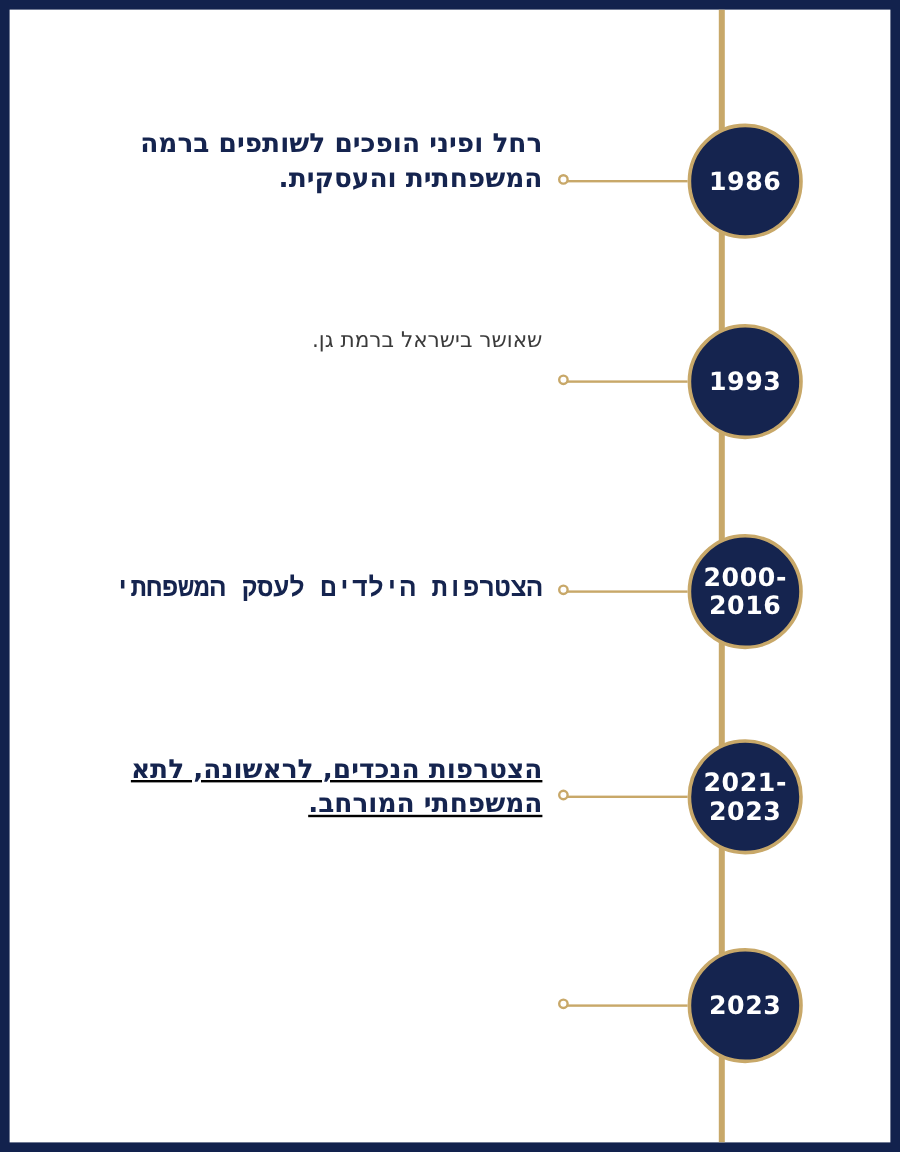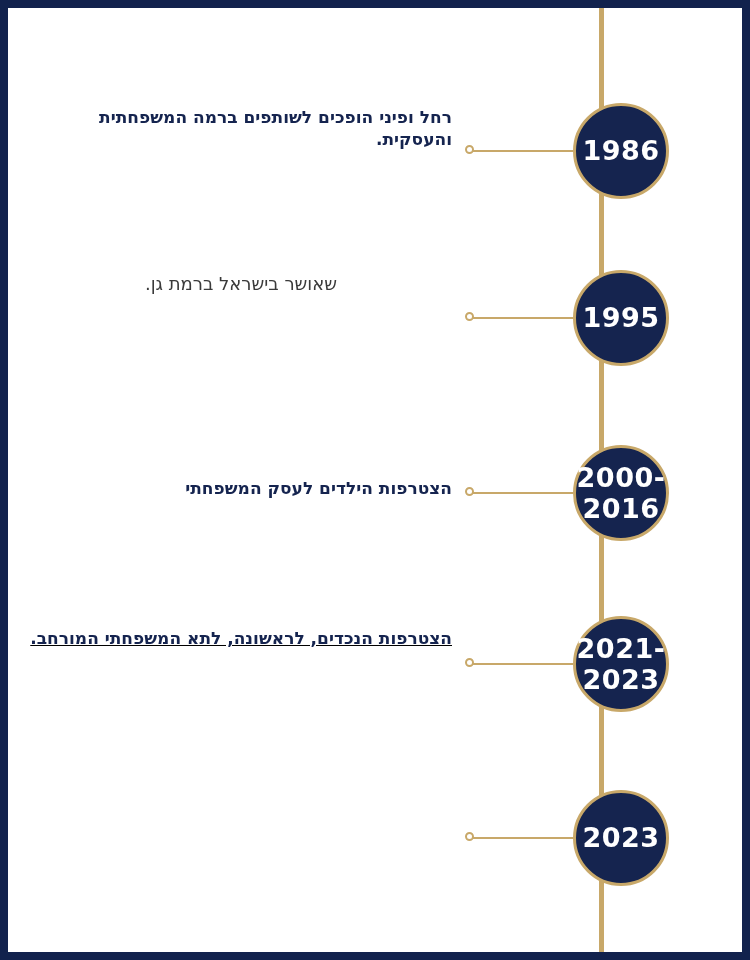--- a/index.html
+++ b/index.html
@@ -56,21 +56,21 @@
     height: 96px;
     border-radius: 50%;
     background: #15244f;
     border: 3px solid #c8a869;
     box-sizing: border-box;
     display: flex;
     align-items: center;
     justify-content: center;
     text-align: center;
     color: #ffffff;
-    font-size: 27px;
+    font-size: 21px;
     font-weight: 600;
     line-height: 1.15;
     letter-spacing: 0.5px;
     direction: ltr;
     white-space: pre-line;
   }
 
   .connector {
     position: absolute;
     right: 169px;
@@ -94,32 +94,31 @@
 
   .text-block {
     position: absolute;
     right: 290px;
     left: 22px;
     text-align: right;
     direction: rtl;
   }
   .tl-title {
     color: #15244f;
-    font-size: 17px;
+    font-size: 22px;
     font-weight: 700;
     line-height: 1.32;
     margin: 0;
   }
   .tl-sub {
     color: #3a3a3a;
     font-size: 18px;
     font-weight: 400;
     line-height: 1.35;
     margin: 2px 0 0 0;
-    text-align: center;
   }
 </style>
 </head>
 <body>
 
 <div class="page">
   <div class="inner">
 
     <div class="rail"></div>
 
@@ -129,32 +128,32 @@
       <div class="node">1986</div>
       <div class="text-block" style="top:-45px;">
         <p class="tl-title">רחל ופיני הופכים לשותפים ברמה המשפחתית והעסקית.</p>
 
       </div>
     </div>
 
     <div class="tl-row" style="top:310px;">
       <div class="connector"></div>
       <div class="dot"></div>
-      <div class="node">1995</div>
+      <div class="node">1993</div>
       <div class="text-block" style="top:-48px;">
         <p class="tl-sub">שאושר בישראל ברמת גן.</p>
       </div>
     </div>
 
     <div class="tl-row" style="top:485px;">
       <div class="connector"></div>
       <div class="dot"></div>
       <div class="node">2000-
 2016</div>
-      <div class="text-block" style="top:-16px;">
+      <div class="text-block" style="top:-16px;font-family:Liberation Mono, monospace;">
         <p class="tl-title">הצטרפות הילדים לעסק המשפחתי</p>
 
       </div>
     </div>
 
     <div class="tl-row" style="top:656px;">
       <div class="connector"></div>
       <div class="dot"></div>
       <div class="node">2021-
 2023</div>

